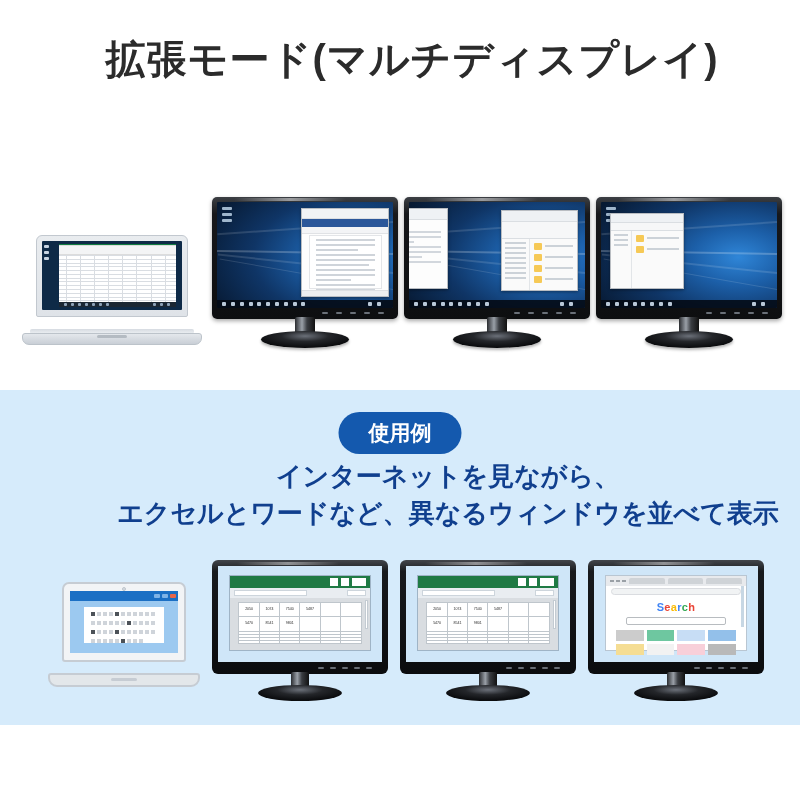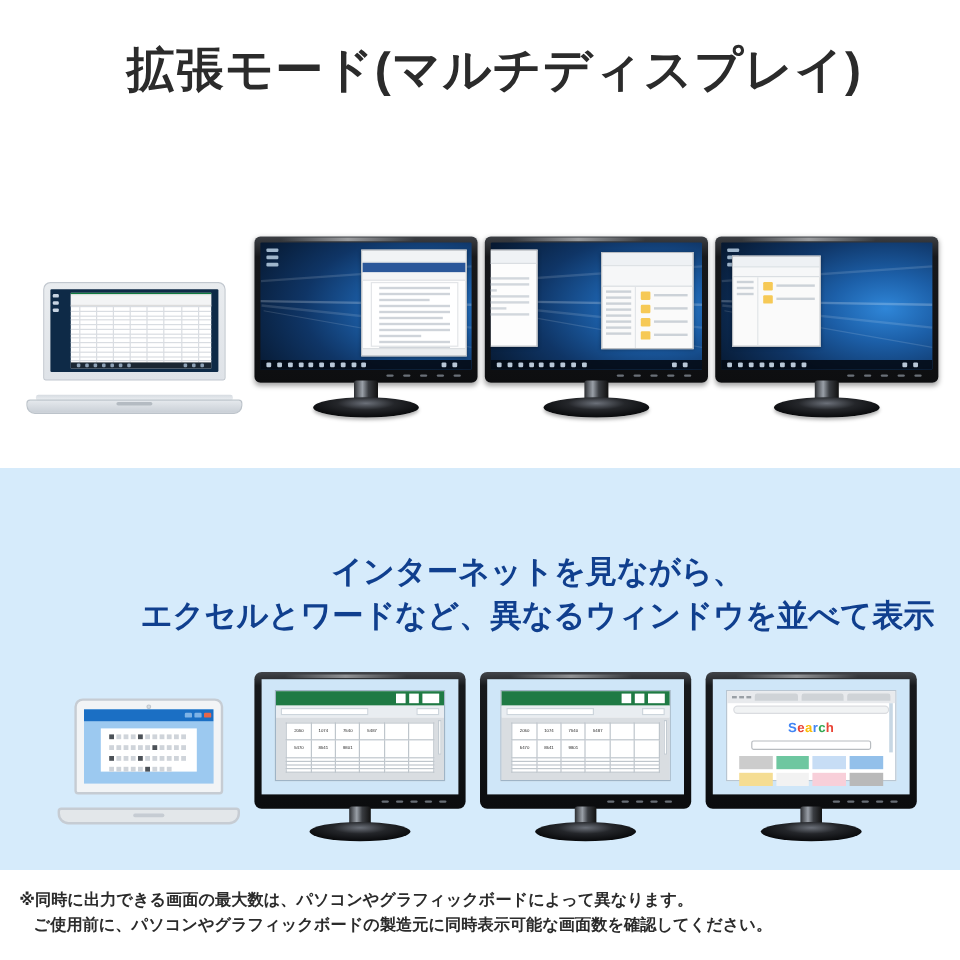--- a/index.html
+++ b/index.html
@@ -538,20 +538,21 @@
         </div>
         <div class="mon-neck"></div>
         <div class="mon-foot"></div>
       </div>
 
     </div>
   </div>
 
   <div class="blue-section">
 
+    <div class="badge">使用例</div>
 
     <div class="usecase-lines">
       <div>インターネットを見ながら、</div>
       <div>エクセルとワードなど、異なるウィンドウを並べて表示</div>
     </div>
 
     <div class="stage-bottom">
 
       <div class="flat-laptop">
         <div class="fl-lid">
@@ -823,18 +824,14 @@
               <i style="left:48px"></i>
           </div>
         </div>
         <div class="fm-neck"></div>
         <div class="fm-foot"></div>
       </div>
 
     </div>
   </div>
 
-  <div class="footer">
-    <p>※同時に出力できる画面の最大数は、パソコンやグラフィックボードによって異なります。</p>
-    <p class="indent">ご使用前に、パソコンやグラフィックボードの製造元に同時表示可能な画面数を確認してください。</p>
-  </div>
 
 </div>
 
 </body></html>

